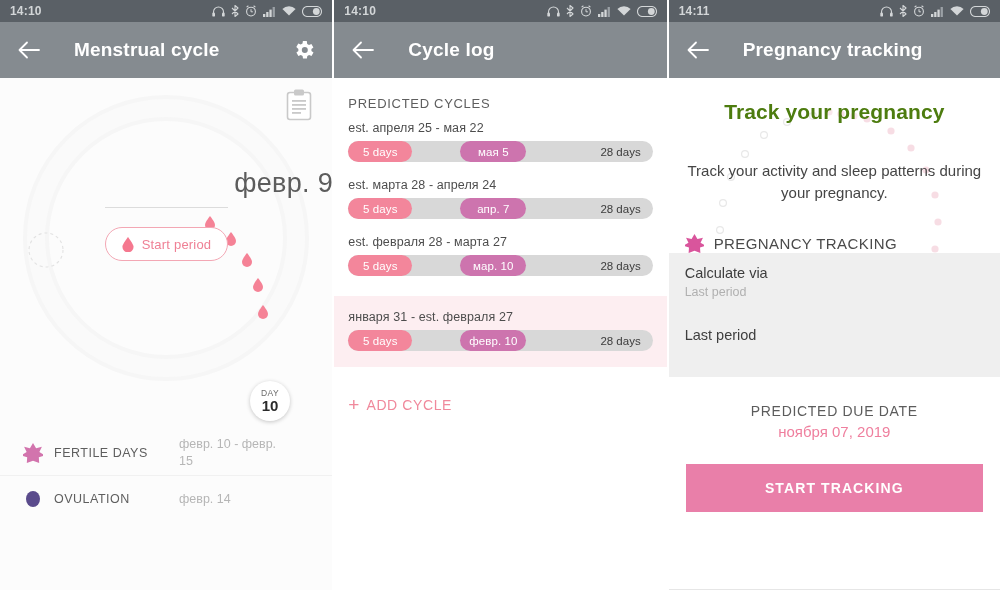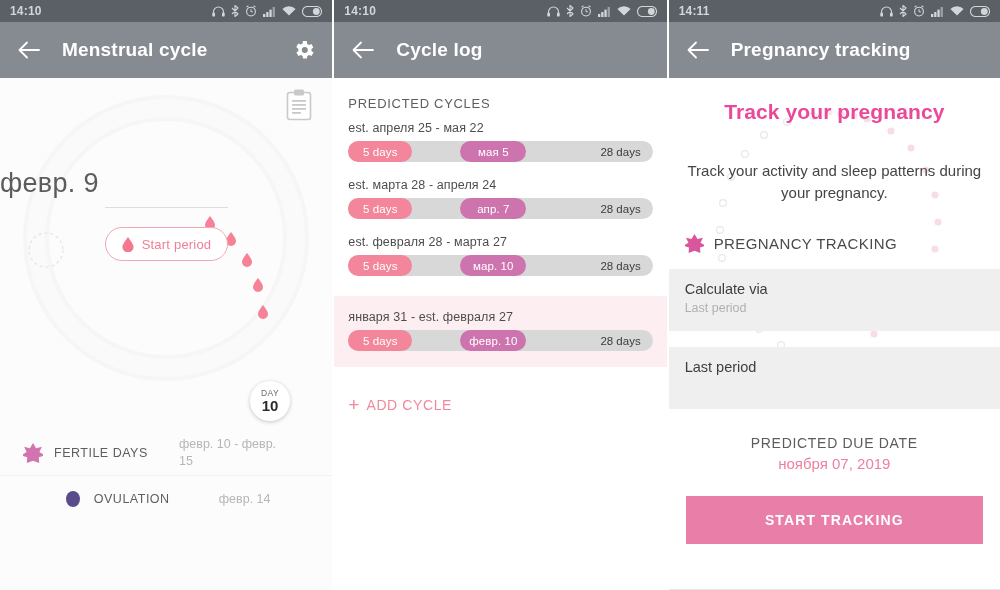--- a/index.html
+++ b/index.html
@@ -56,21 +56,21 @@
     box-sizing: border-box;
     color: #ffffff;
   }
   .appbar .back {
     width: 26px; height: 26px;
     flex: 0 0 auto;
     display: flex; align-items: center; justify-content: center;
     cursor: pointer;
   }
   .appbar .title {
-    margin-left: 20px;
+    margin-left: 32px;
     font-size: 19px;
     font-weight: bold;
     letter-spacing: .2px;
     white-space: nowrap;
   }
   .appbar .spacer { flex: 1 1 auto; }
   .appbar .gear { width: 24px; height: 24px; cursor: pointer; }
 
   
   .p1-body {
@@ -87,21 +87,21 @@
   .ring-wrap {
     position: absolute;
     left: 0; top: 12px;
     width: 333px; height: 300px;
   }
   .ring-svg { position: absolute; left: 0; top: 0; }
   .ring-center {
     position: absolute;
     left: 0; right: 0;
     top: 78px;
-    text-align: left;
+    text-align: right;
   }
   .ring-date {
     font-size: 27px;
     color: #5c5c5c;
     letter-spacing: .3px;
   }
   .ring-rule {
     width: 123px; height: 1px;
     background: #dcdcdc;
     margin: 8px auto 10px auto;
@@ -149,21 +149,21 @@
     left: 0; right: 0; top: 352px;
   }
   .legend-row {
     height: 46px;
     display: flex;
     align-items: center;
     padding: 0 22px;
     box-sizing: border-box;
     border-bottom: 1px solid #f1f1f1;
   }
-  .legend-row:last-child { border-bottom: none; justify-content: center; }
+  .legend-row:last-child { border-bottom: none; }
   .legend-ico { width: 22px; flex: 0 0 22px; display:flex; align-items:center; justify-content:center;}
   .legend-lbl {
     margin-left: 10px;
     font-size: 12.5px;
     color: #5e5e5e;
     letter-spacing: .5px;
     flex: 0 0 125px;
   }
   .legend-val {
     font-size: 12.5px;
@@ -236,21 +236,21 @@
 
   
   .p3-body { height: 512px; background: #ffffff; position: relative; overflow: hidden;}
   .preg-deco { position: absolute; left: 0; top: 0; }
   .preg-title {
     position: relative;
     text-align: center;
     padding-top: 22px;
     font-size: 21px;
     font-weight: bold;
-    color: #ec4899;
+    color: #4d7c0f;
     letter-spacing: .1px;
   }
   .preg-sub {
     position: relative;
     text-align: center;
     margin-top: 36px;
     font-size: 15px;
     color: #454545;
     line-height: 22px;
     padding: 0 16px;
@@ -259,21 +259,20 @@
     position: relative;
     margin-top: 30px;
     padding-left: 16px;
     display: flex;
     align-items: center;
     gap: 10px;
   }
   .preg-tag .txt { font-size: 15px; color: #4a4a4a; letter-spacing: .4px;}
   .field {
     position: relative;
-    margin-top: 16px;
     background: #efefef;
     height: 62px;
     padding: 12px 16px 0 16px;
     box-sizing: border-box;
     cursor: pointer;
   }
   .field .f-lbl { font-size: 14.5px; color: #3e3e3e; }
   .field .f-val { font-size: 12.5px; color: #b0b0b0; margin-top: 4px;}
   .due-wrap { position: relative; text-align: center; margin-top: 26px; }
   .due-lbl { font-size: 14px; color: #5c5c5c; letter-spacing: .7px;}

